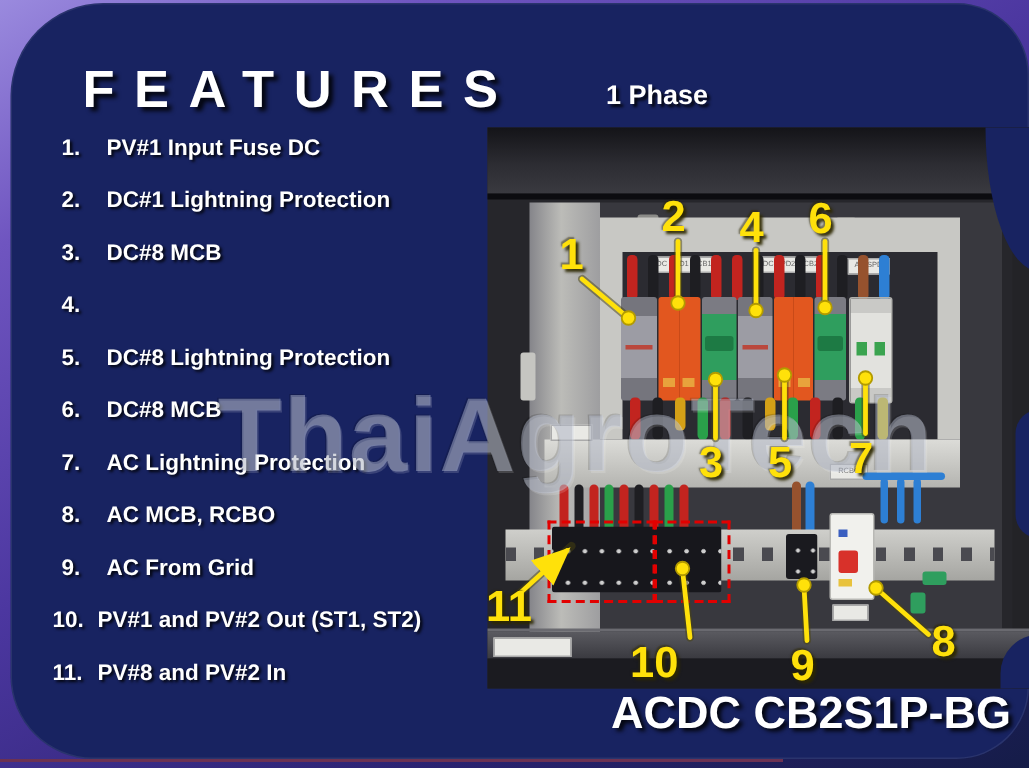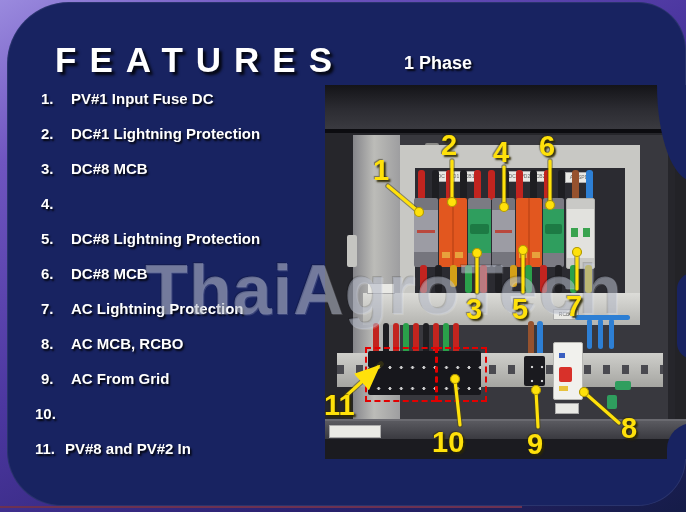--- a/index.html
+++ b/index.html
@@ -129,20 +129,21 @@
       <div class="feat-row">
           <span class="feat-num">8.</span>
           <span class="feat-text">AC MCB, RCBO</span>
         </div>
       <div class="feat-row">
           <span class="feat-num">9.</span>
           <span class="feat-text">AC From Grid</span>
         </div>
       <div class="feat-row">
           <span class="feat-num two">10.</span>
+          <span class="feat-text">PV#1 and PV#2 Out (ST1, ST2)</span>
         </div>
       <div class="feat-row">
           <span class="feat-num two">11.</span>
           <span class="feat-text">PV#8 and PV#2 In</span>
         </div>
     </div>
 
     <div class="photo">
       <div class="interior"></div>
       <div class="right-col"></div>
@@ -300,18 +301,19 @@
       </svg>
       <div class="cnum" style="left:373px;top:156px;">1</div>
       <div class="cnum" style="left:441px;top:131px;">2</div>
       <div class="cnum" style="left:493px;top:138px;">4</div>
       <div class="cnum" style="left:539px;top:132px;">6</div>
       <div class="cnum" style="left:466px;top:295px;">3</div>
       <div class="cnum" style="left:512px;top:295px;">5</div>
       <div class="cnum" style="left:566px;top:292px;">7</div>
       <div class="cnum" style="left:621px;top:414px;">8</div>
       <div class="cnum" style="left:527px;top:430px;">9</div>
-      <div class="cnum" style="left:432px;top:428px;">10</div>
+      <div class="cnum" style="left:420px;top:428px;">10</div>
       <div class="cnum" style="left:324px;top:391px;">11</div>
     </div>
 
+    <div class="model">ACDC CB2S1P-BG</div>
   </div>
 </div>
 
 </body></html>

